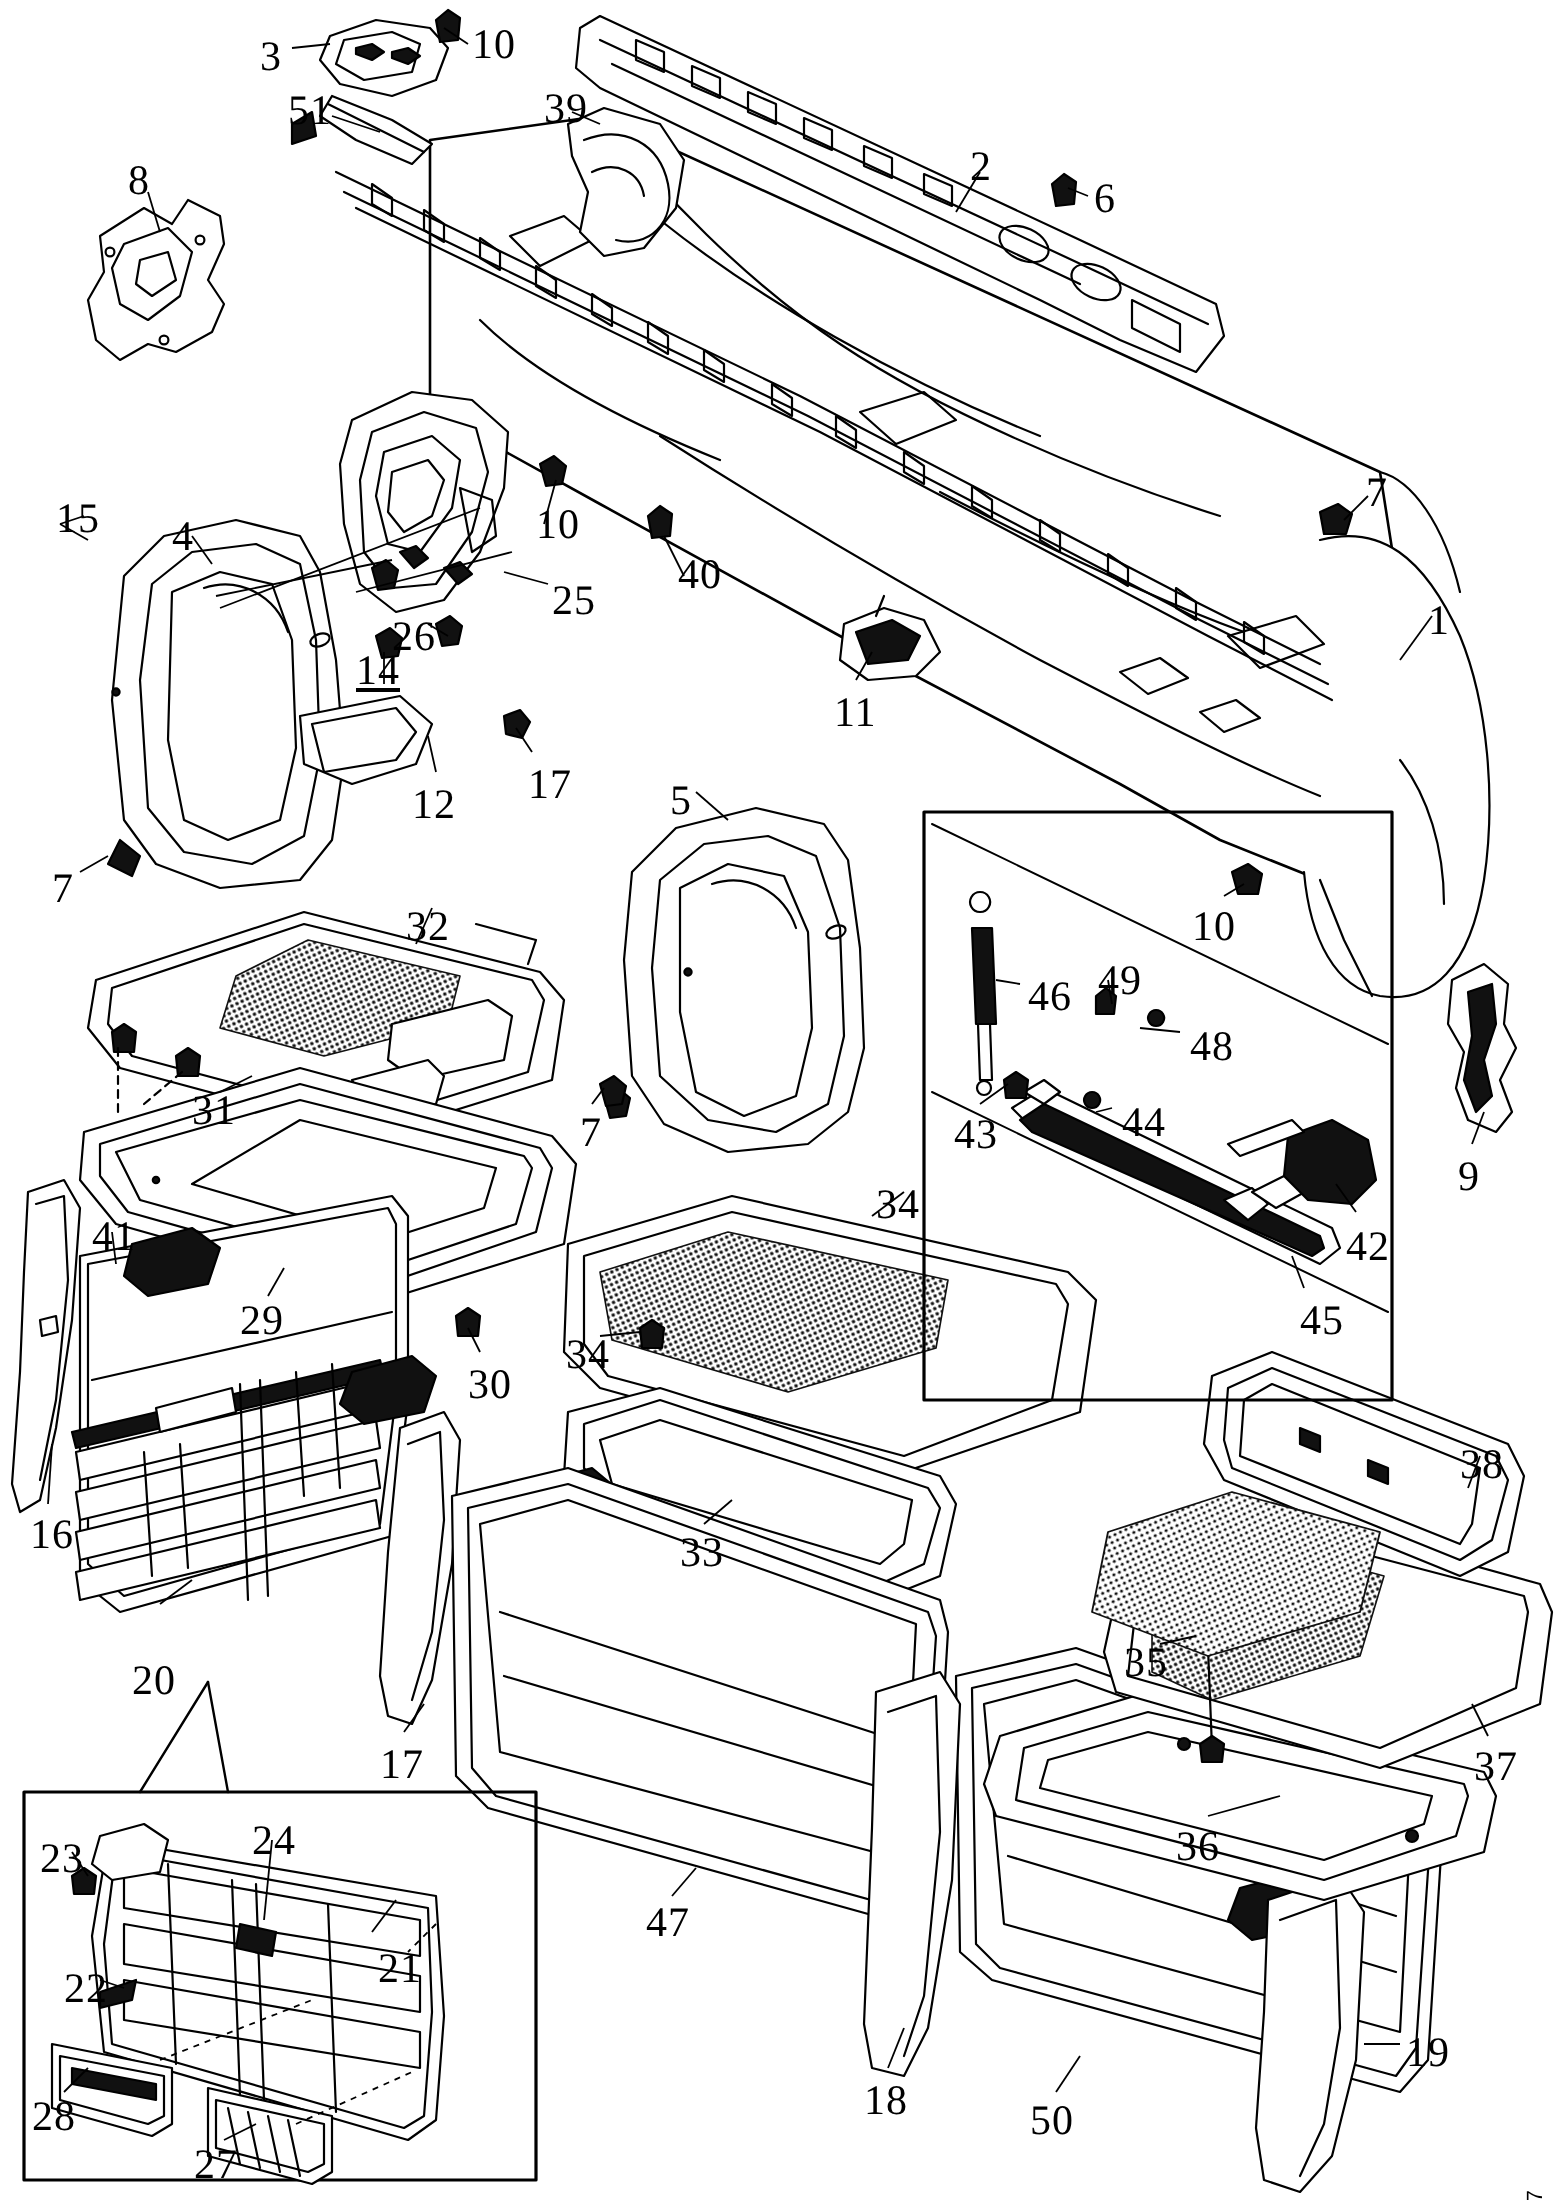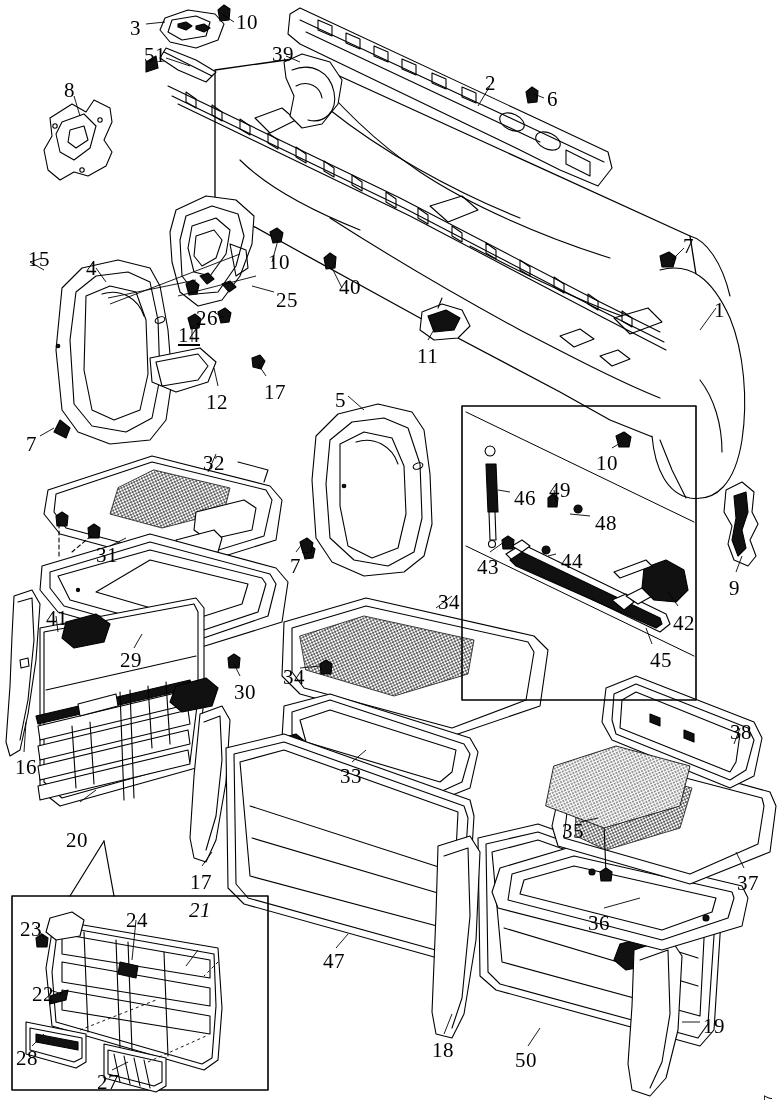--- a/index.html
+++ b/index.html
@@ -470,21 +470,21 @@
       <div class="callout" style="left: 730px; top: 722px;">38</div>
       <div class="callout" style="left: 15px; top: 757px;">16</div>
       <div class="callout" style="left: 340px; top: 766px;">33</div>
       <div class="callout" style="left: 66px; top: 830px; font-family: Liberation Serif, serif;">20</div>
       <div class="callout" style="left: 562px; top: 821px;">35</div>
       <div class="callout" style="left: 737px; top: 873px;">37</div>
       <div class="callout" style="left: 588px; top: 913px;">36</div>
       <div class="callout" style="left: 190px; top: 872px;">17</div>
       <div class="callout" style="left: 20px; top: 919px;">23</div>
       <div class="callout" style="left: 126px; top: 910px;">24</div>
-      <div class="callout" style="left: 189px; top: 900px; font-style: italic;">21</div>
+      <div class="callout" style="left: 189px; top: 974px;">21</div>
       <div class="callout" style="left: 32px; top: 984px;">22</div>
       <div class="callout" style="left: 323px; top: 951px;">47</div>
       <div class="callout" style="left: 432px; top: 1040px;">18</div>
       <div class="callout" style="left: 703px; top: 1016px;">19</div>
       <div class="callout" style="left: 16px; top: 1048px;">28</div>
       <div class="callout" style="left: 515px; top: 1050px;">50</div>
       <div class="callout" style="left: 97px; top: 1072px;">27</div>
     </div>
 
   <div class="drawcode">336117</div>

